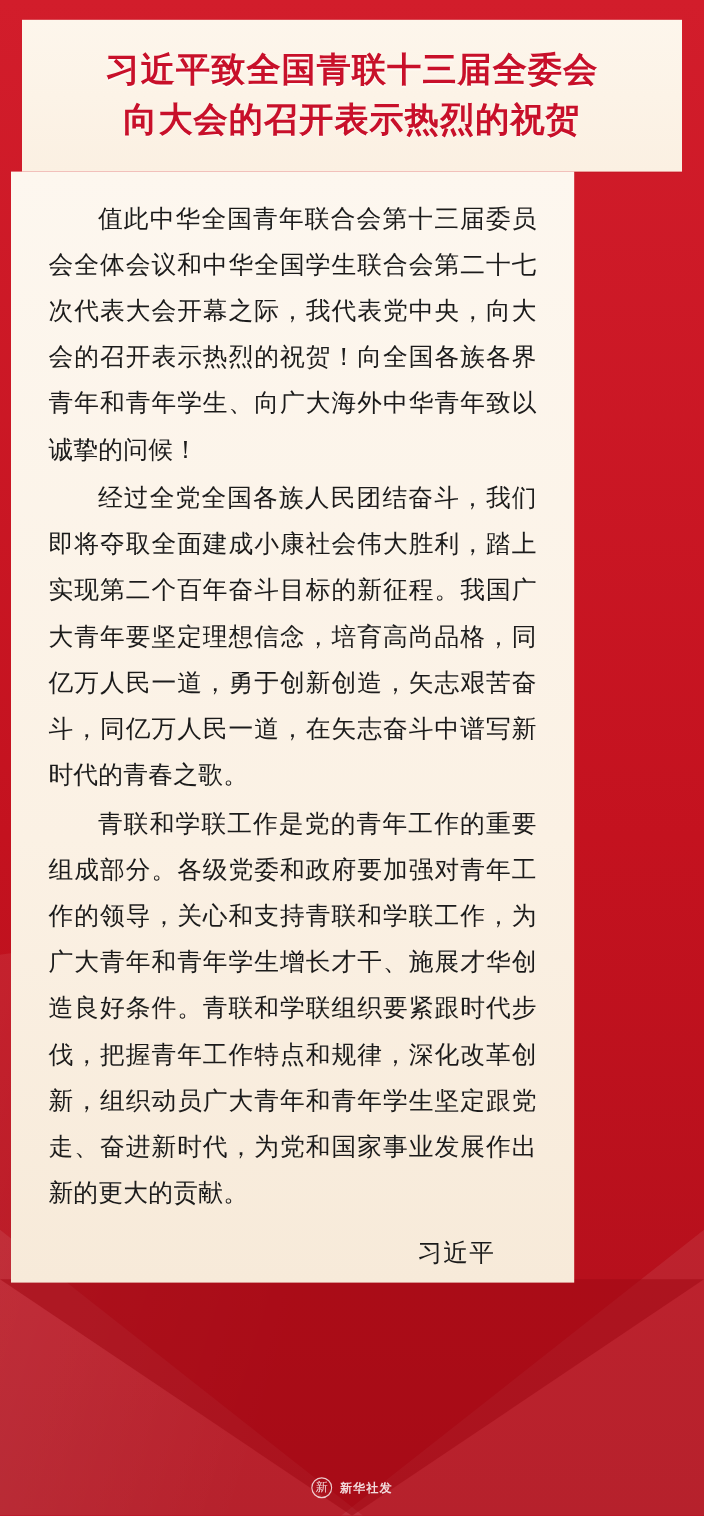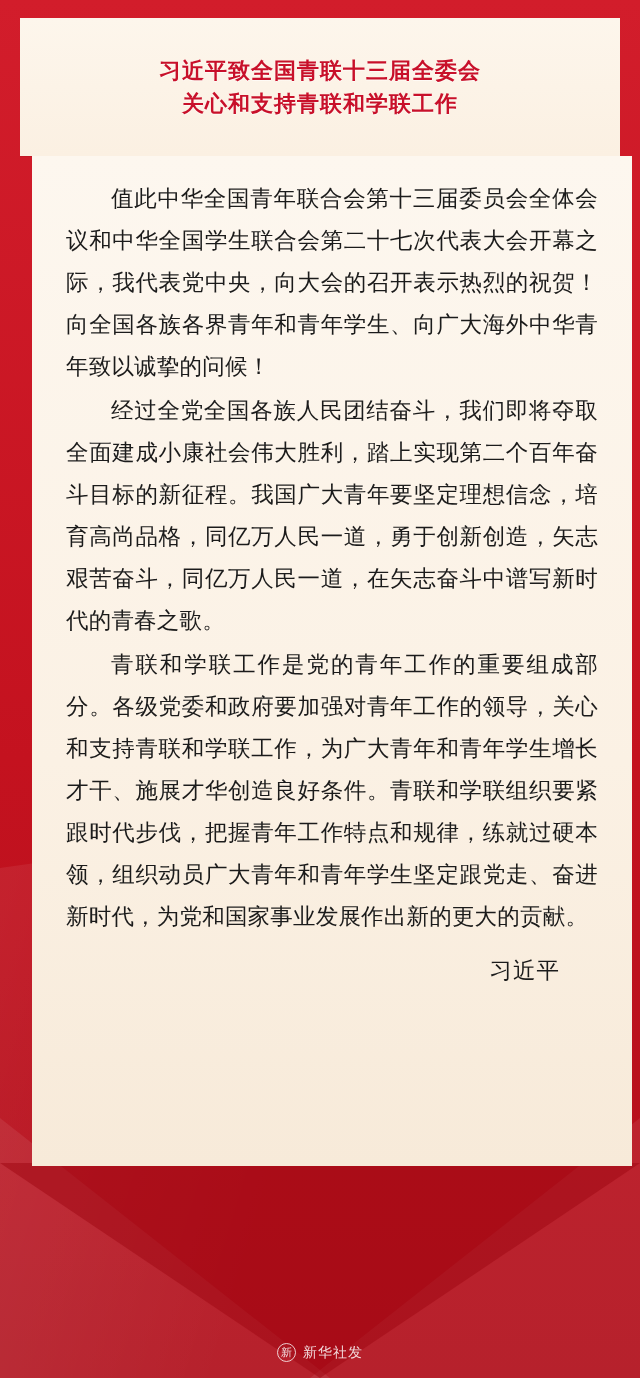--- a/index.html
+++ b/index.html
@@ -80,33 +80,33 @@
     display: flex;
     flex-direction: column;
     align-items: center;
     justify-content: center;
     gap: 6px;
   }
   .title-line {
     color: #c8102a;
     font-family: "Liberation Serif", "DejaVu Serif", serif;
     font-weight: bold;
-    font-size: 22px;
+    font-size: 31px;
     letter-spacing: 1px;
     line-height: 1.25;
     white-space: nowrap;
     text-shadow: 0 1px 0 rgba(255,255,255,0.6);
   }
 
   
   .letter {
     position: absolute;
-    left: 32px;
+    left: 10px;
     top: 156px;
-    width: 600px;
+    width: 512px;
     height: 1010px;
     background: linear-gradient(180deg, #fdf7ef 0%, #fbf1e4 60%, #f7ead9 100%);
     padding: 22px 34px 10px 34px;
     box-sizing: border-box;
     overflow: hidden;
   }
   .para {
     color: #1b1b1b;
     font-size: 22.5px;
     line-height: 42px;
@@ -148,42 +148,43 @@
     display: flex;
     align-items: center;
     justify-content: center;
     color: rgba(255,255,255,0.92);
     font-size: 11px;
     line-height: 1;
     box-sizing: border-box;
   }
   .footer-text {
     color: rgba(255,255,255,0.92);
-    font-size: 14px;
+    font-size: 11px;
     letter-spacing: 1px;
+    font-weight: bold;
   }
 </style>
 </head>
 <body>
 
 <div class="poster">
 
   <div class="flap-left"></div>
   <div class="flap-right"></div>
   <div class="flap-center"></div>
 
   <div class="title-band">
     <div class="title-line">习近平致全国青联十三届全委会</div>
-    <div class="title-line">关心和支持青联和学联工作</div>
+    <div class="title-line">向大会的召开表示热烈的祝贺</div>
   </div>
 
   <div class="letter">
     <p class="para">值此中华全国青年联合会第十三届委员会全体会议和中华全国学生联合会第二十七次代表大会开幕之际，我代表党中央，向大会的召开表示热烈的祝贺！向全国各族各界青年和青年学生、向广大海外中华青年致以诚挚的问候！</p>
     <p class="para">经过全党全国各族人民团结奋斗，我们即将夺取全面建成小康社会伟大胜利，踏上实现第二个百年奋斗目标的新征程。我国广大青年要坚定理想信念，培育高尚品格，同亿万人民一道，勇于创新创造，矢志艰苦奋斗，同亿万人民一道，在矢志奋斗中谱写新时代的青春之歌。</p>
-    <p class="para">青联和学联工作是党的青年工作的重要组成部分。各级党委和政府要加强对青年工作的领导，关心和支持青联和学联工作，为广大青年和青年学生增长才干、施展才华创造良好条件。青联和学联组织要紧跟时代步伐，把握青年工作特点和规律，练就过硬本领，组织动员广大青年和青年学生坚定跟党走、奋进新时代，为党和国家事业发展作出新的更大的贡献。</p>
+    <p class="para">青联和学联工作是党的青年工作的重要组成部分。各级党委和政府要加强对青年工作的领导，关心和支持青联和学联工作，为广大青年和青年学生增长才干、施展才华创造良好条件。青联和学联组织要紧跟时代步伐，把握青年工作特点和规律，深化改革创新，组织动员广大青年和青年学生坚定跟党走、奋进新时代，为党和国家事业发展作出新的更大的贡献。</p>
 
     <div class="sign-wrap">
       <div class="sign-name">习近平</div>
 
     </div>
   </div>
 
   <div class="footer">
     <span class="footer-badge">新</span>
     <span class="footer-text">新华社发</span>

